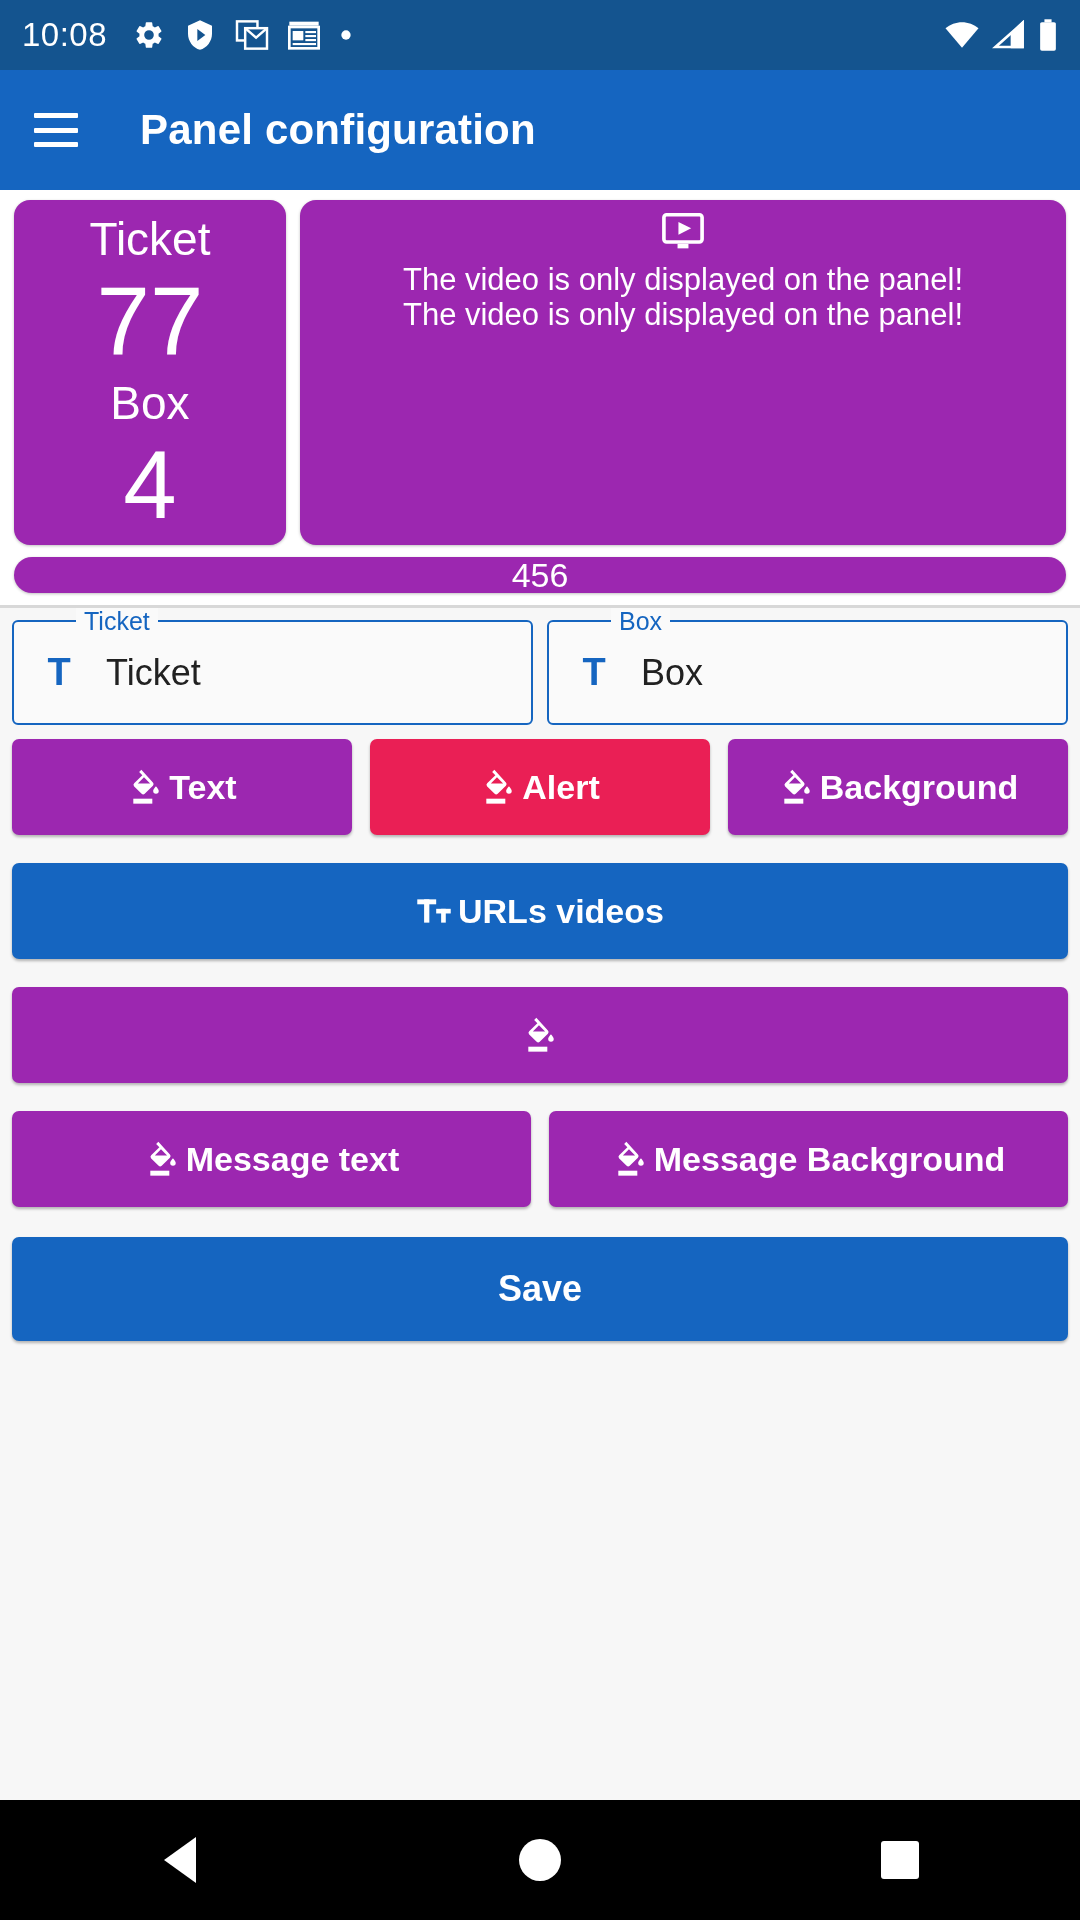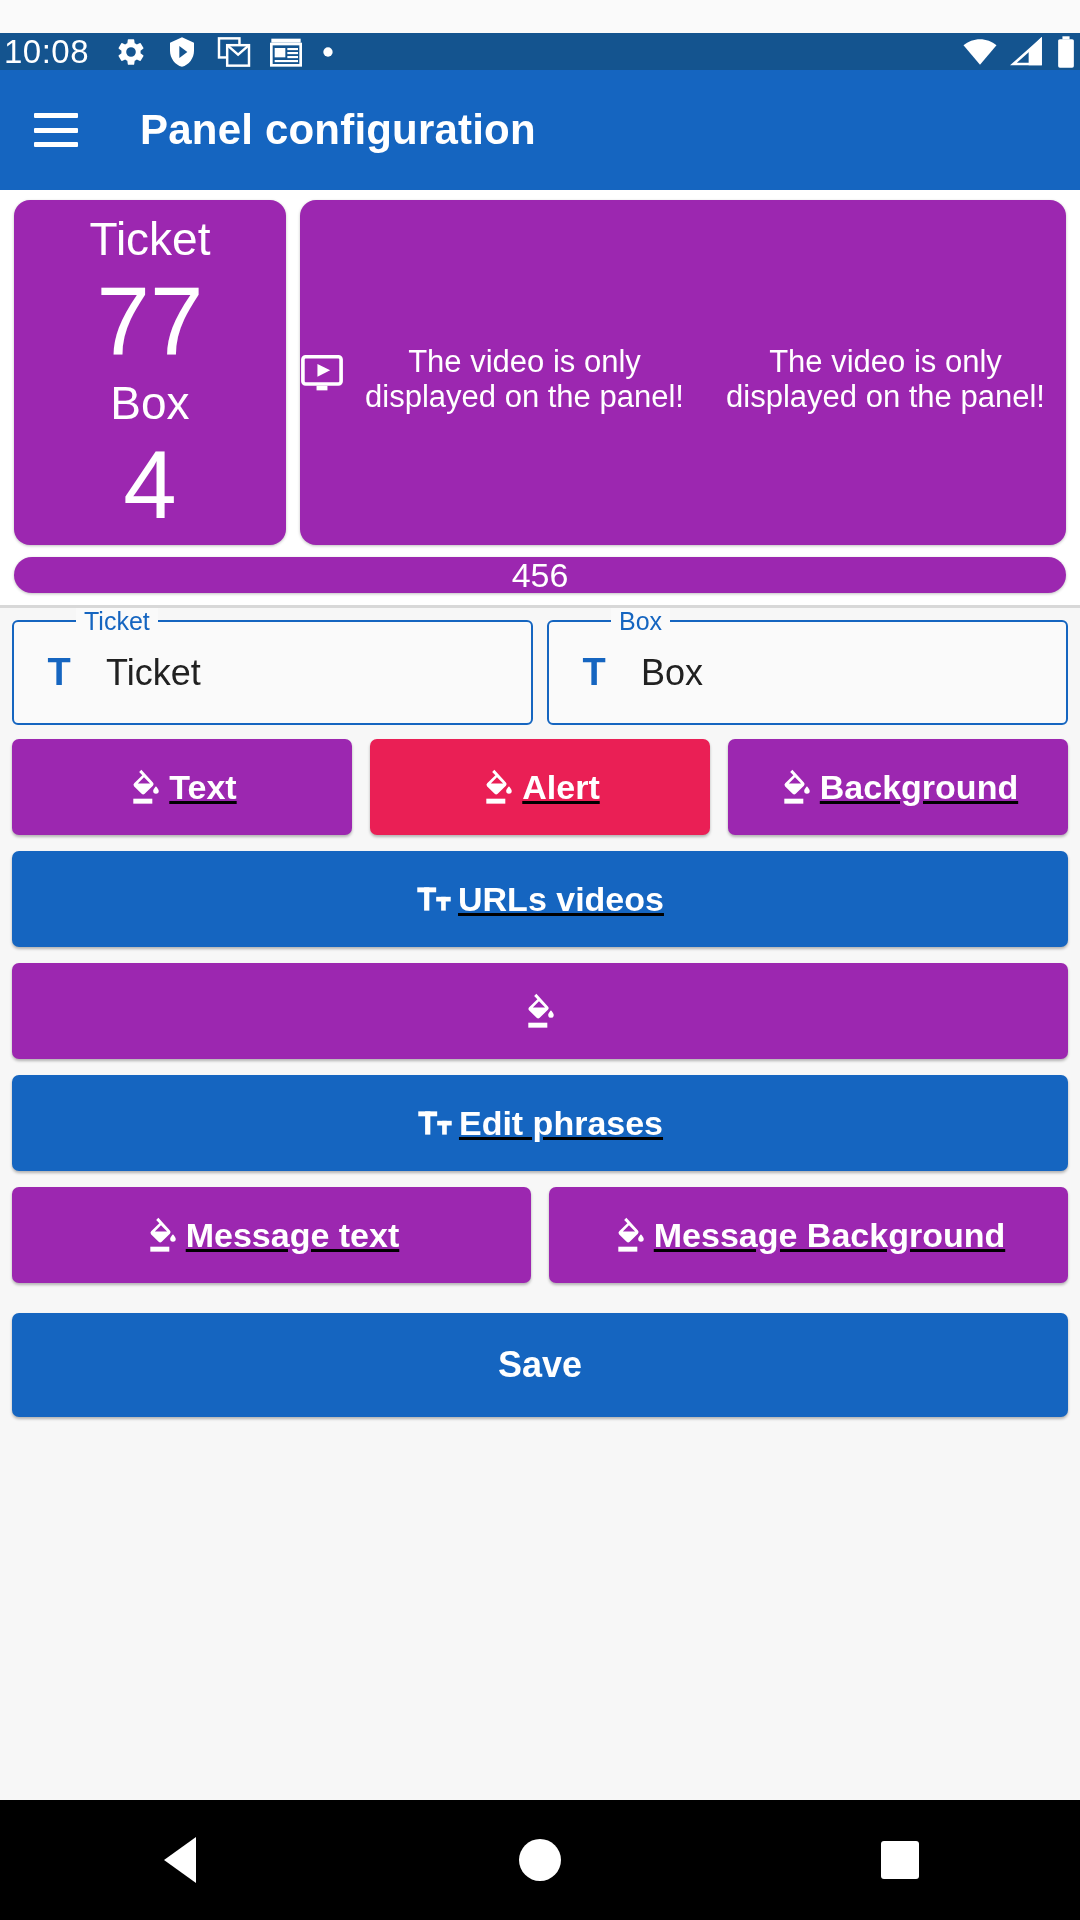--- a/index.html
+++ b/index.html
@@ -16,28 +16,27 @@
     position: relative;
     width: 1080px;
     height: 1920px;
     background: #fafafa;
     display: flex;
     flex-direction: column;
   }
 
   
   .status-bar {
-    height: 37px;
+    height: 70px;
     background: #14548f;
     display: flex;
     align-items: center;
-    padding: 0 4px;
+    padding: 0 22px;
     box-sizing: border-box;
     flex: 0 0 auto;
-    margin-top: 33px;
   }
   .status-time {
     color: #ffffff;
     font-size: 33px;
     font-weight: 400;
     letter-spacing: 0.5px;
     margin-right: 26px;
   }
   .status-icons-left {
     display: flex;
@@ -121,21 +120,21 @@
   .pv-value {
     color: #ffffff;
     font-size: 96px;
     line-height: 106px;
     font-weight: 300;
   }
   .pv-video {
     flex: 1 1 auto;
     height: 345px;
     display: flex;
-    flex-direction: row;
+    flex-direction: column;
     align-items: center;
     padding-top: 12px;
     box-sizing: border-box;
   }
   .pv-video-icon { margin-bottom: 6px; }
   .pv-video-text {
     color: #ffffff;
     font-size: 31px;
     line-height: 35px;
     text-align: center;
@@ -204,22 +203,21 @@
   .tf-value {
     color: #212121;
     font-size: 36px;
     margin-left: 26px;
   }
 
   
   .btn-row {
     display: flex;
     gap: 18px;
-    margin-bottom: 16px;
-    text-decoration: underline;
+    margin-bottom: 28px;
   }
   .btn {
     border: none;
     border-radius: 7px;
     height: 96px;
     color: #ffffff;
     font-size: 34px;
     font-weight: bold;
     display: flex;
     align-items: center;
@@ -443,33 +441,20 @@
         <span class="btn-icon">
           <svg width="36" height="38" viewBox="0 0 24 26" fill="#ffffff">
             <path d="M9.5 1.2 8 2.7l2.2 2.2-5.6 5.6a1.5 1.5 0 0 0 0 2.1l5.1 5.1a1.5 1.5 0 0 0 2.1 0l5.6-5.6a1.5 1.5 0 0 0 0-2.1L9.5 1.2zm1.8 5.2 4.2 4.2H7.1l4.2-4.2z"></path>
             <path d="M19.5 12.5s-1.9 2.1-1.9 3.3a1.9 1.9 0 1 0 3.8 0c0-1.2-1.9-3.3-1.9-3.3z"></path>
             <rect x="4" y="21" width="13" height="3.4"></rect>
           </svg>
         </span>
       </button>
     </div>
 
-    <div class="btn-row">
-      <button class="btn full btn-blue">
-        <span class="btn-icon">
-          <svg width="36" height="32" viewBox="0 0 24 22" fill="#ffffff">
-            <rect x="0.5" y="3" width="13" height="3.4"></rect>
-            <rect x="5.2" y="3" width="3.6" height="16"></rect>
-            <rect x="13.5" y="9.5" width="10" height="3.2"></rect>
-            <rect x="16.9" y="9.5" width="3.2" height="9.5"></rect>
-          </svg>
-        </span>
-        <span class="btn-label">Edit phrases</span>
-      </button>
-    </div>
 
     <div class="btn-row">
       <button class="btn eq btn-purple">
         <span class="btn-icon">
           <svg width="36" height="38" viewBox="0 0 24 26" fill="#ffffff">
             <path d="M9.5 1.2 8 2.7l2.2 2.2-5.6 5.6a1.5 1.5 0 0 0 0 2.1l5.1 5.1a1.5 1.5 0 0 0 2.1 0l5.6-5.6a1.5 1.5 0 0 0 0-2.1L9.5 1.2zm1.8 5.2 4.2 4.2H7.1l4.2-4.2z"></path>
             <path d="M19.5 12.5s-1.9 2.1-1.9 3.3a1.9 1.9 0 1 0 3.8 0c0-1.2-1.9-3.3-1.9-3.3z"></path>
             <rect x="4" y="21" width="13" height="3.4"></rect>
           </svg>
         </span>

